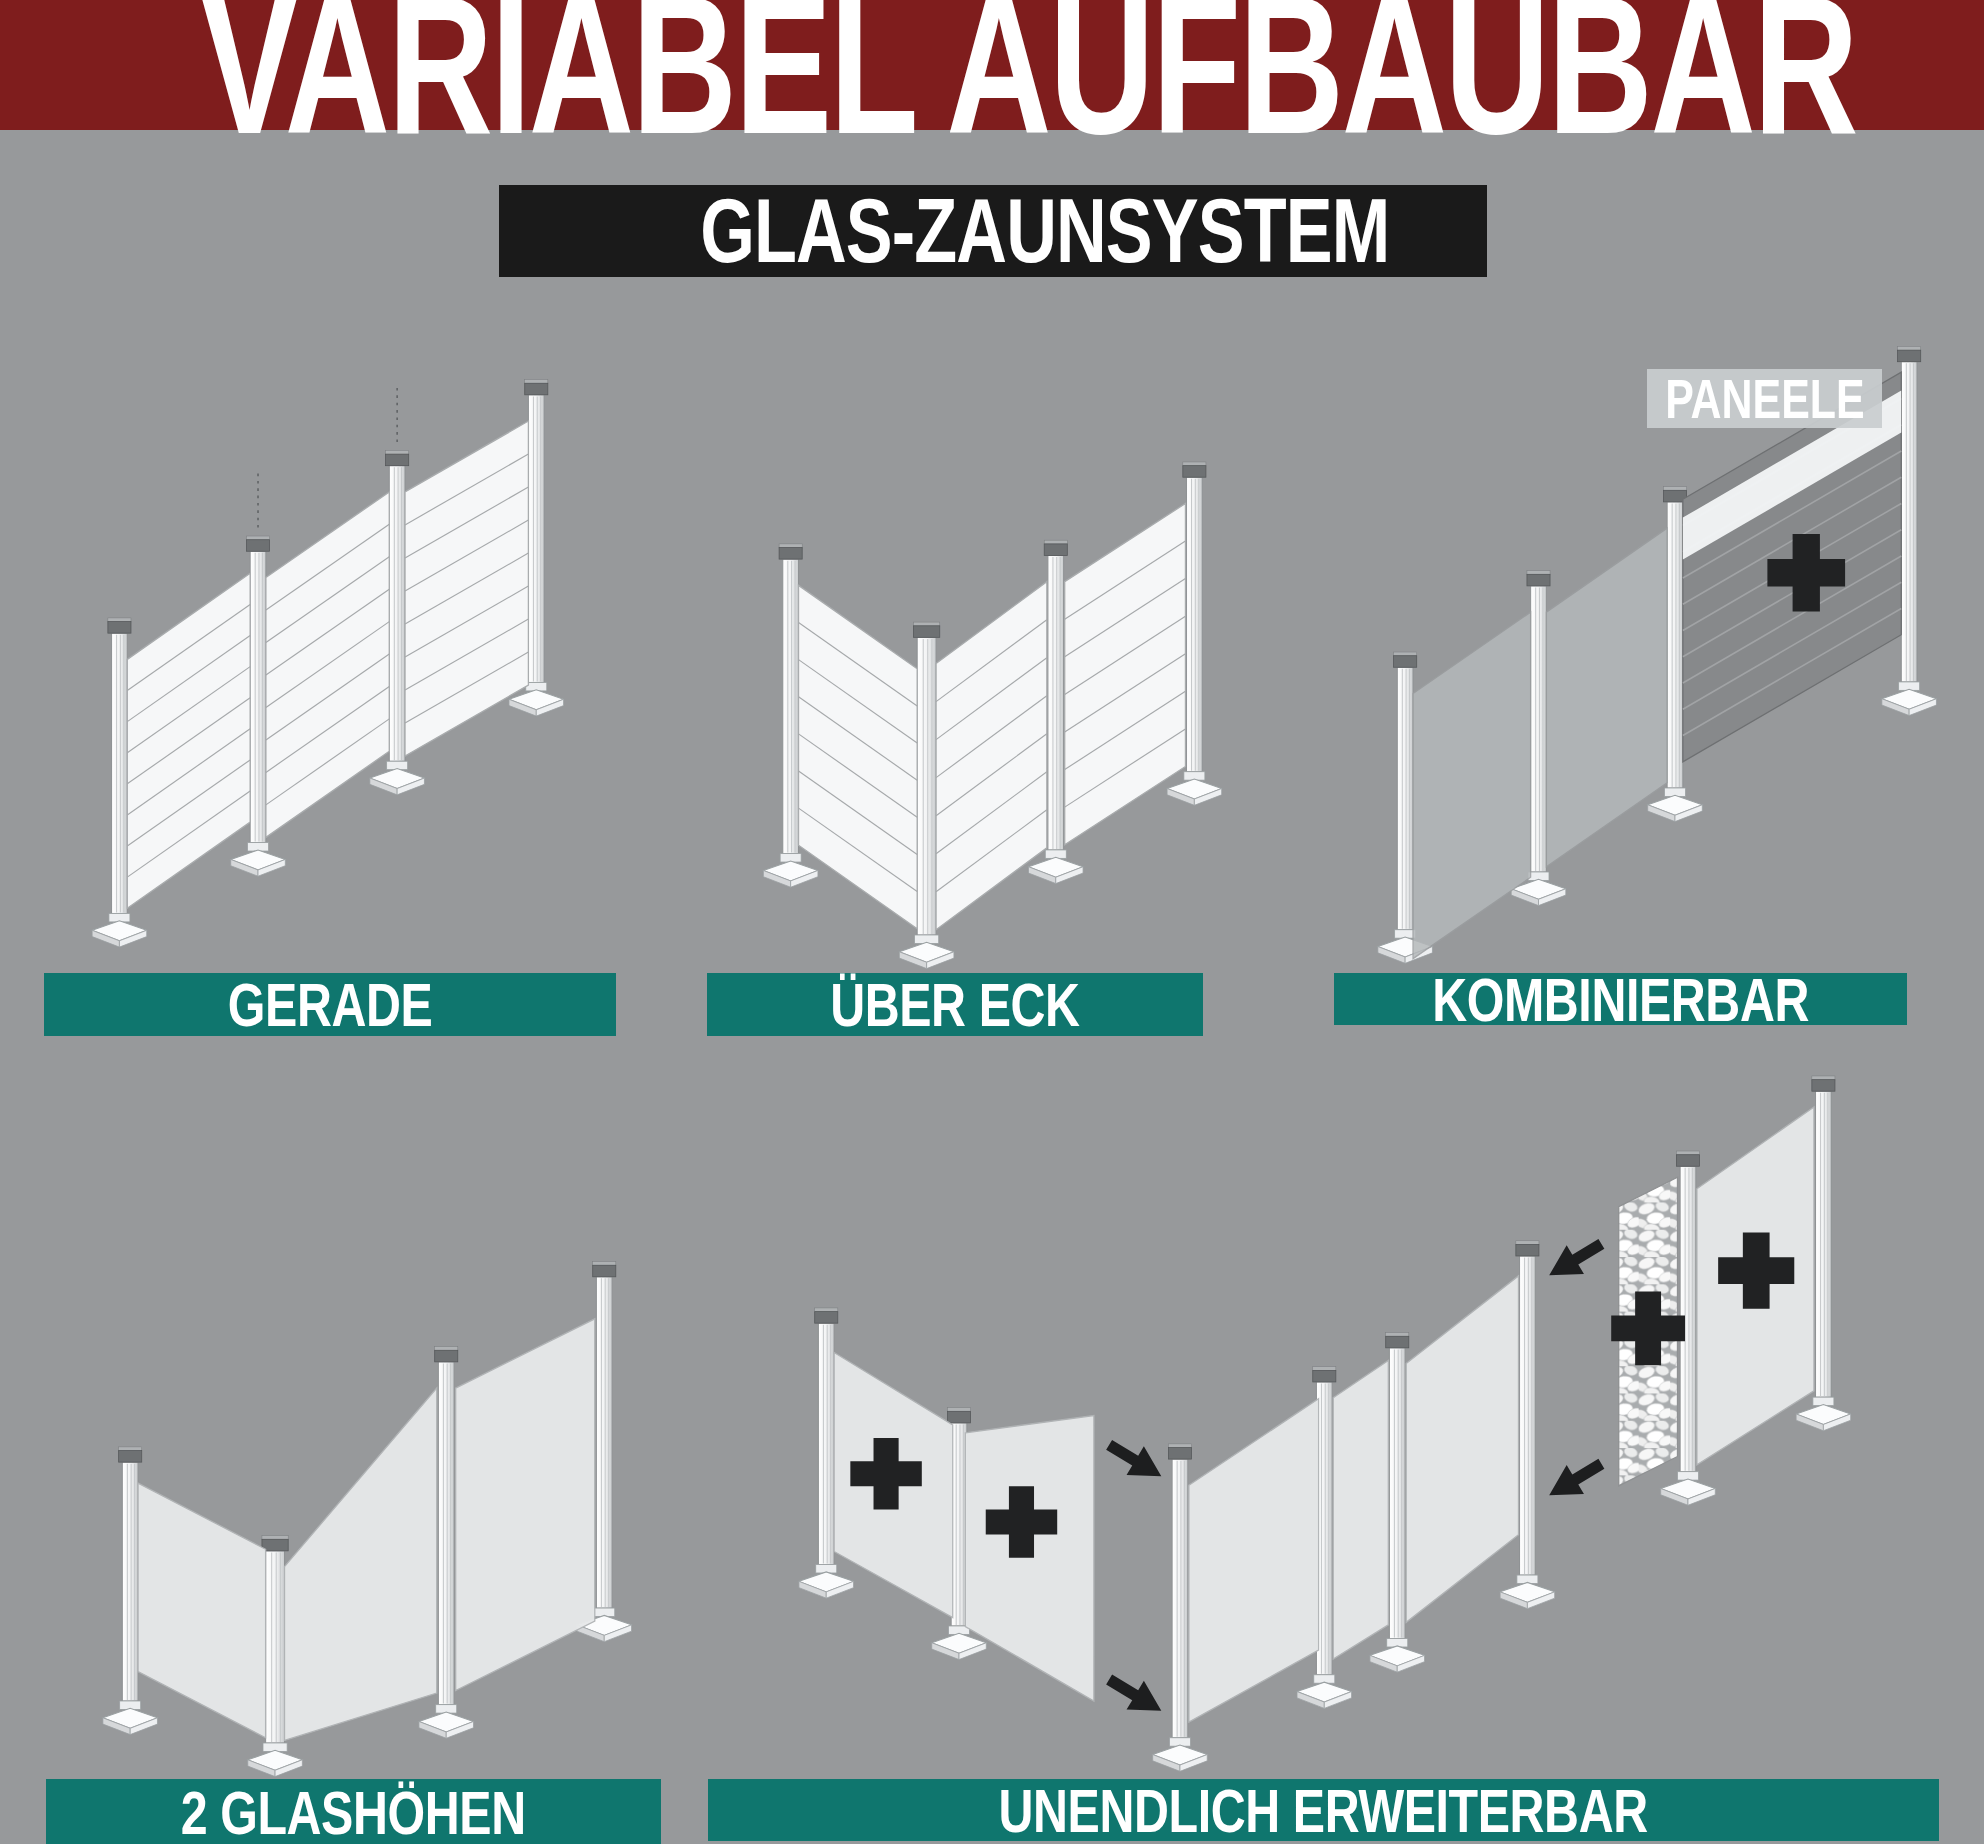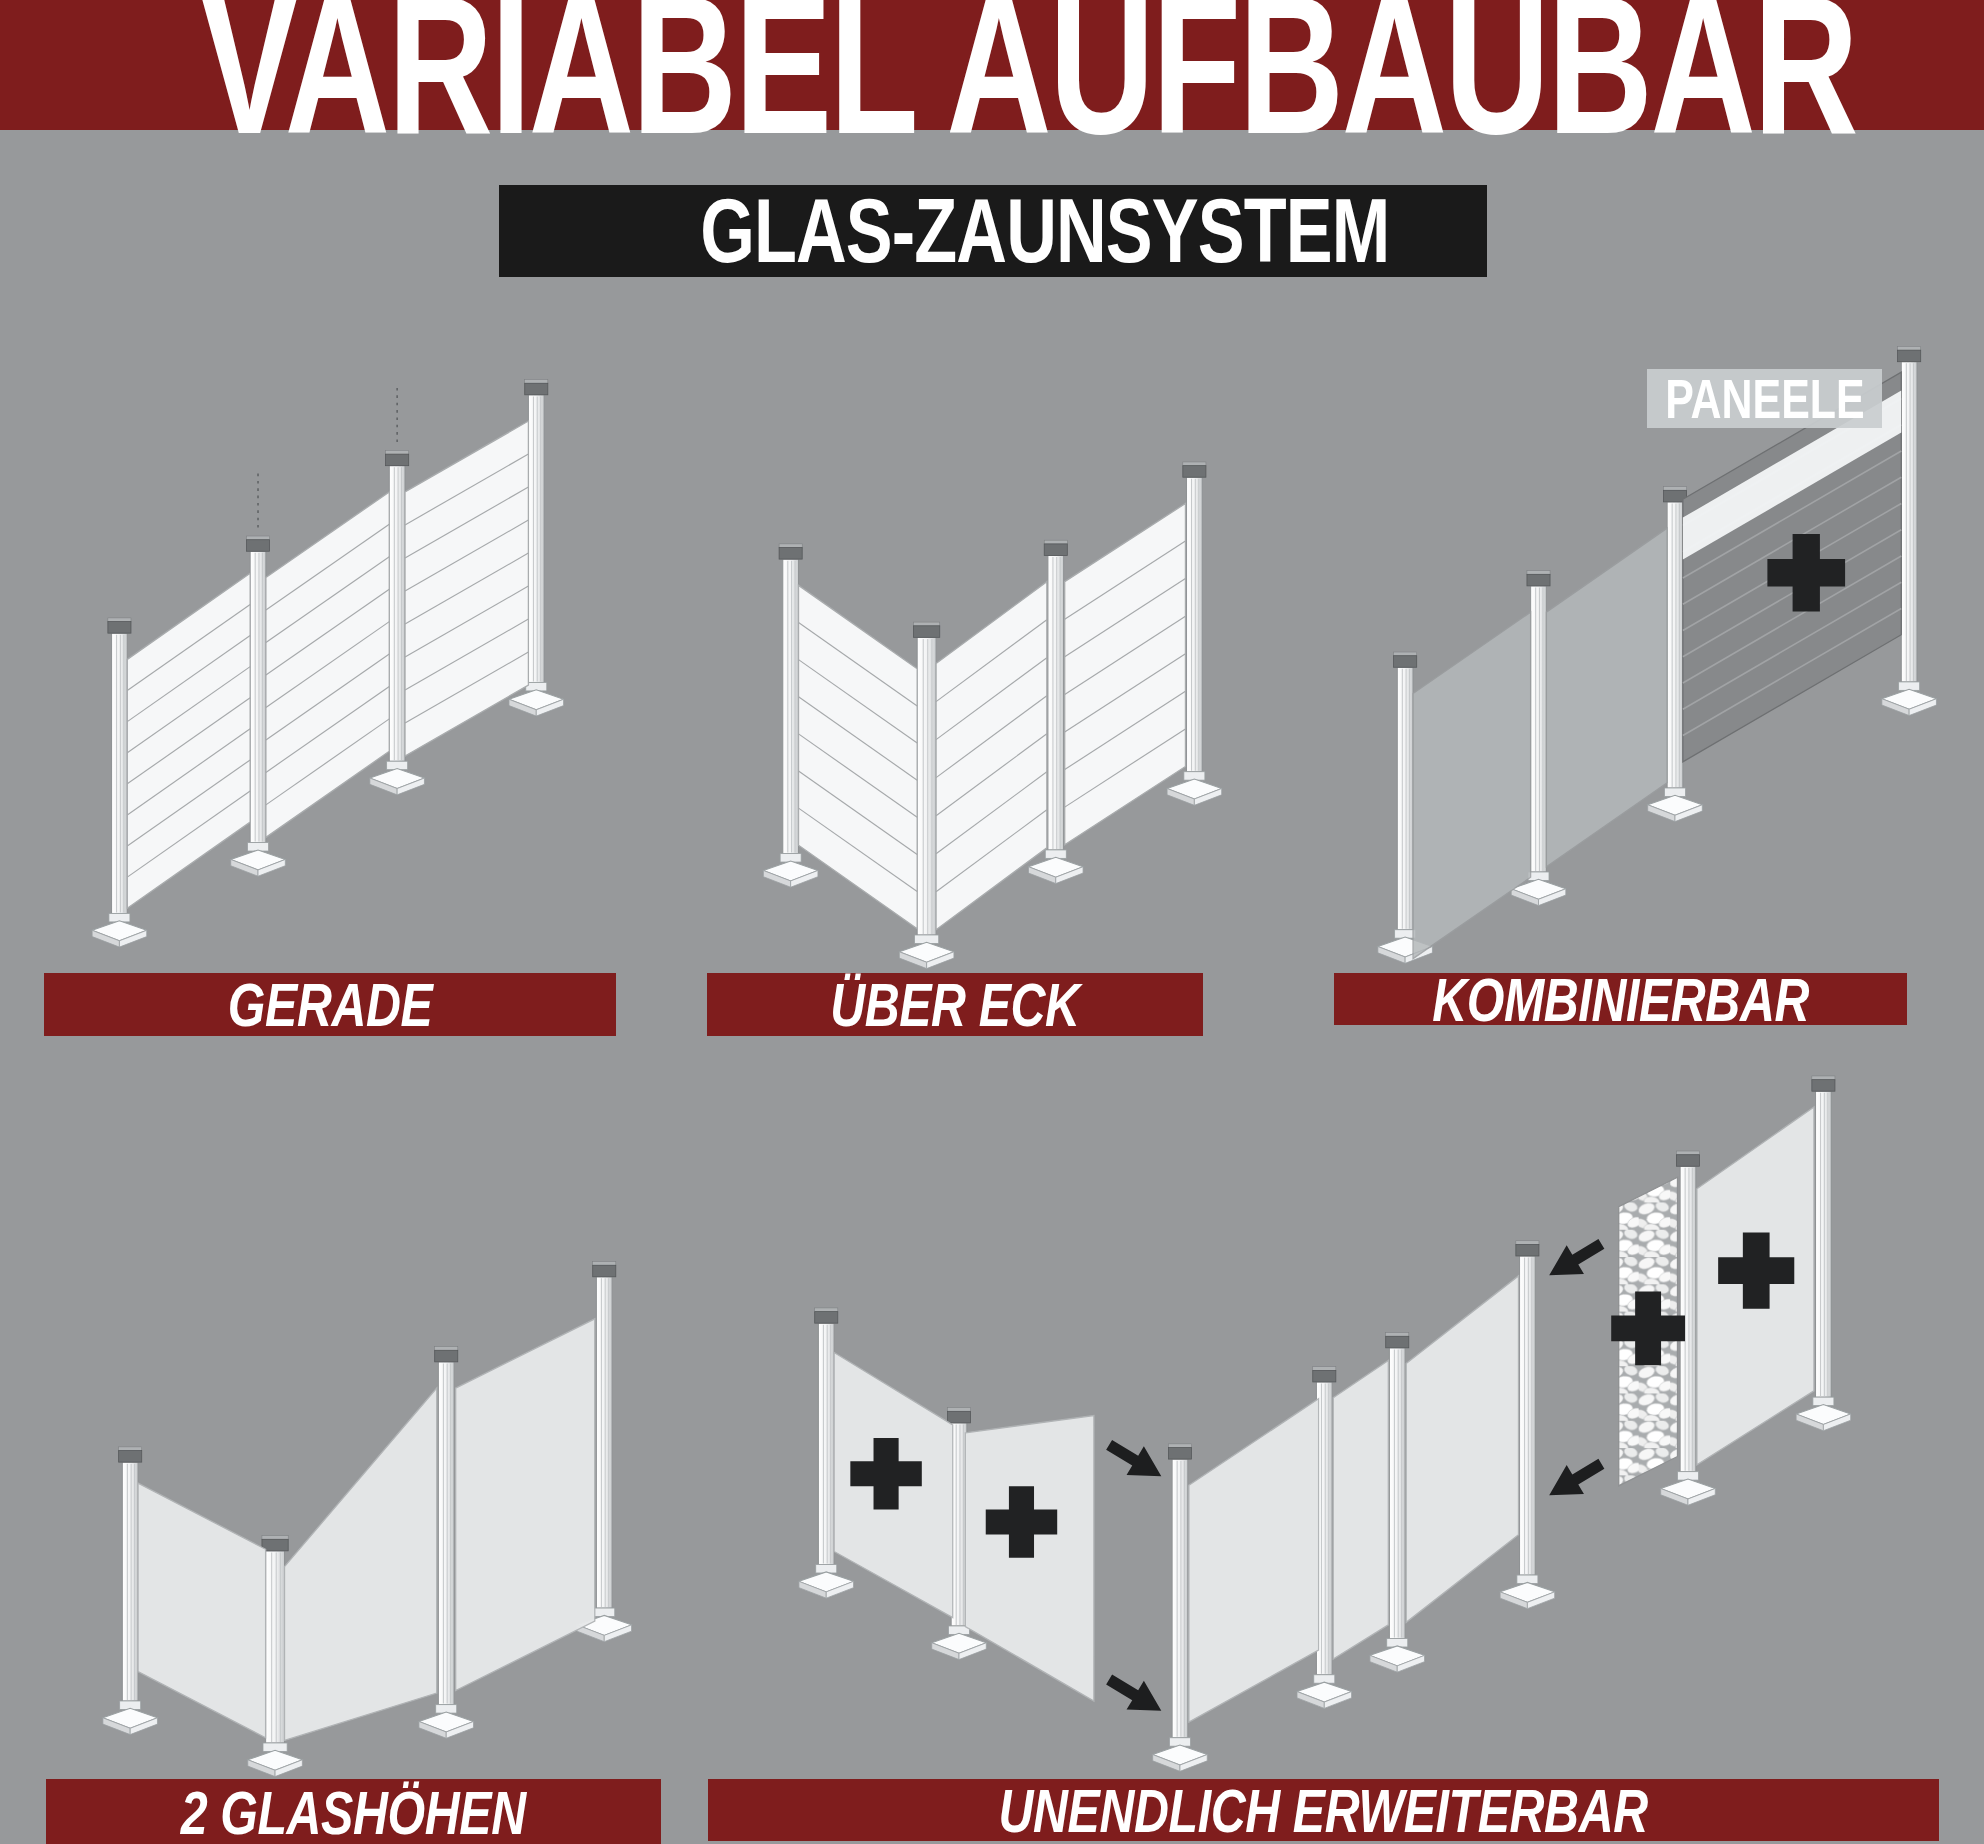--- a/index.html
+++ b/index.html
@@ -16,23 +16,22 @@
     display:inline-block;font-weight:bold;color:#ffffff;white-space:nowrap;
     transform-origin:50% 50%;
   }
   .title-text{font-size:197px;transform:scaleX(.74);letter-spacing:-3.2px;}
   .banner{
     position:absolute;left:499px;top:185px;width:988px;height:92px;
     background:#1a1a1a;display:flex;align-items:center;justify-content:flex-end;
   }
   .banner-text{font-size:90px;transform:scaleX(.78);letter-spacing:-1.1px;}
   .label-bar{
-    position:absolute;background:#7f1d1d;display:flex;align-items:center;justify-content:center;
+    position:absolute;background:#0f766e;display:flex;align-items:center;justify-content:center;
     z-index:4;
-    font-style:italic;
   }
   .label-text{font-size:62px;transform:scaleX(.78);letter-spacing:-0.5px;}
   .tag{
     position:absolute;left:1647px;top:349px;width:235px;height:59px;
     background:rgba(201,205,207,.92);display:flex;align-items:center;justify-content:center;
     z-index:5;
     margin-top:20px;
   }
   .tag-text{font-size:55px;transform:scaleX(.78);}
   svg.art{position:absolute;z-index:2;overflow:visible;}

